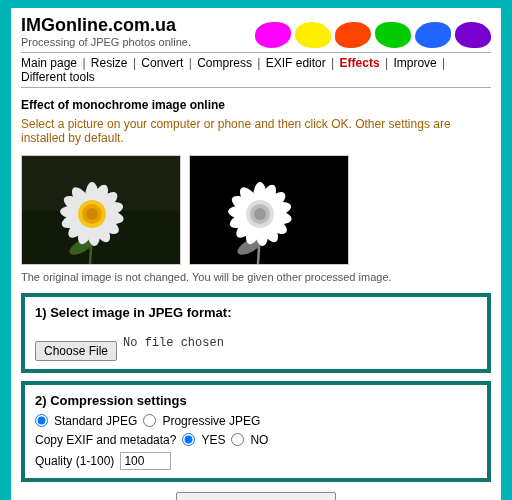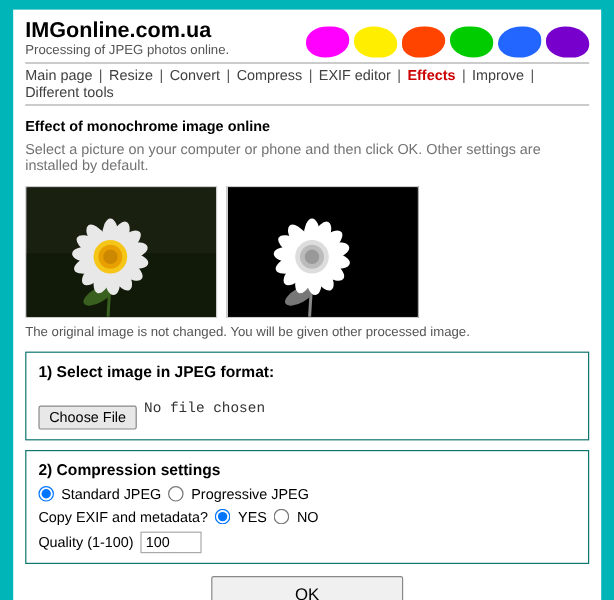--- a/index.html
+++ b/index.html
@@ -46,33 +46,33 @@
       border-radius: 40% 60% 50% 50%;
     }
     .nav-bar {
       border-top: 1px solid #aaa;
       border-bottom: 1px solid #aaa;
       padding: 3px 0;
       margin-bottom: 10px;
       font-size: 12px;
     }
     .nav-bar a {
-      color: #404040;
+      color: #000000;
       text-decoration: none;
     }
     .nav-bar span.sep { color: #555; margin: 0 2px; }
     .nav-bar a.active { color: #cc0000; font-weight: bold; }
     .page-title {
       font-size: 12px;
       font-weight: bold;
       margin-bottom: 5px;
     }
     .description {
       font-size: 12px;
-      color: #737373;
+      color: #a16207;
       margin-bottom: 10px;
     }
     .image-preview-row {
       display: flex;
       gap: 8px;
       margin-bottom: 6px;
     }
     .preview-img {
       width: 160px;
       height: 110px;
@@ -86,21 +86,21 @@
     }
     .preview-img.mono {
       background: #000;
     }
     .img-caption {
       font-size: 11px;
       color: #555;
       margin-bottom: 10px;
     }
     .section-box {
-      border: 1px solid #0f766e;
+      border: 4px solid #0f766e;
       padding: 8px 10px;
       margin-bottom: 8px;
     }
     .section-title {
       font-weight: bold;
       margin-bottom: 6px;
       font-size: 13px;
     }
     .file-row {
       display: flex;

